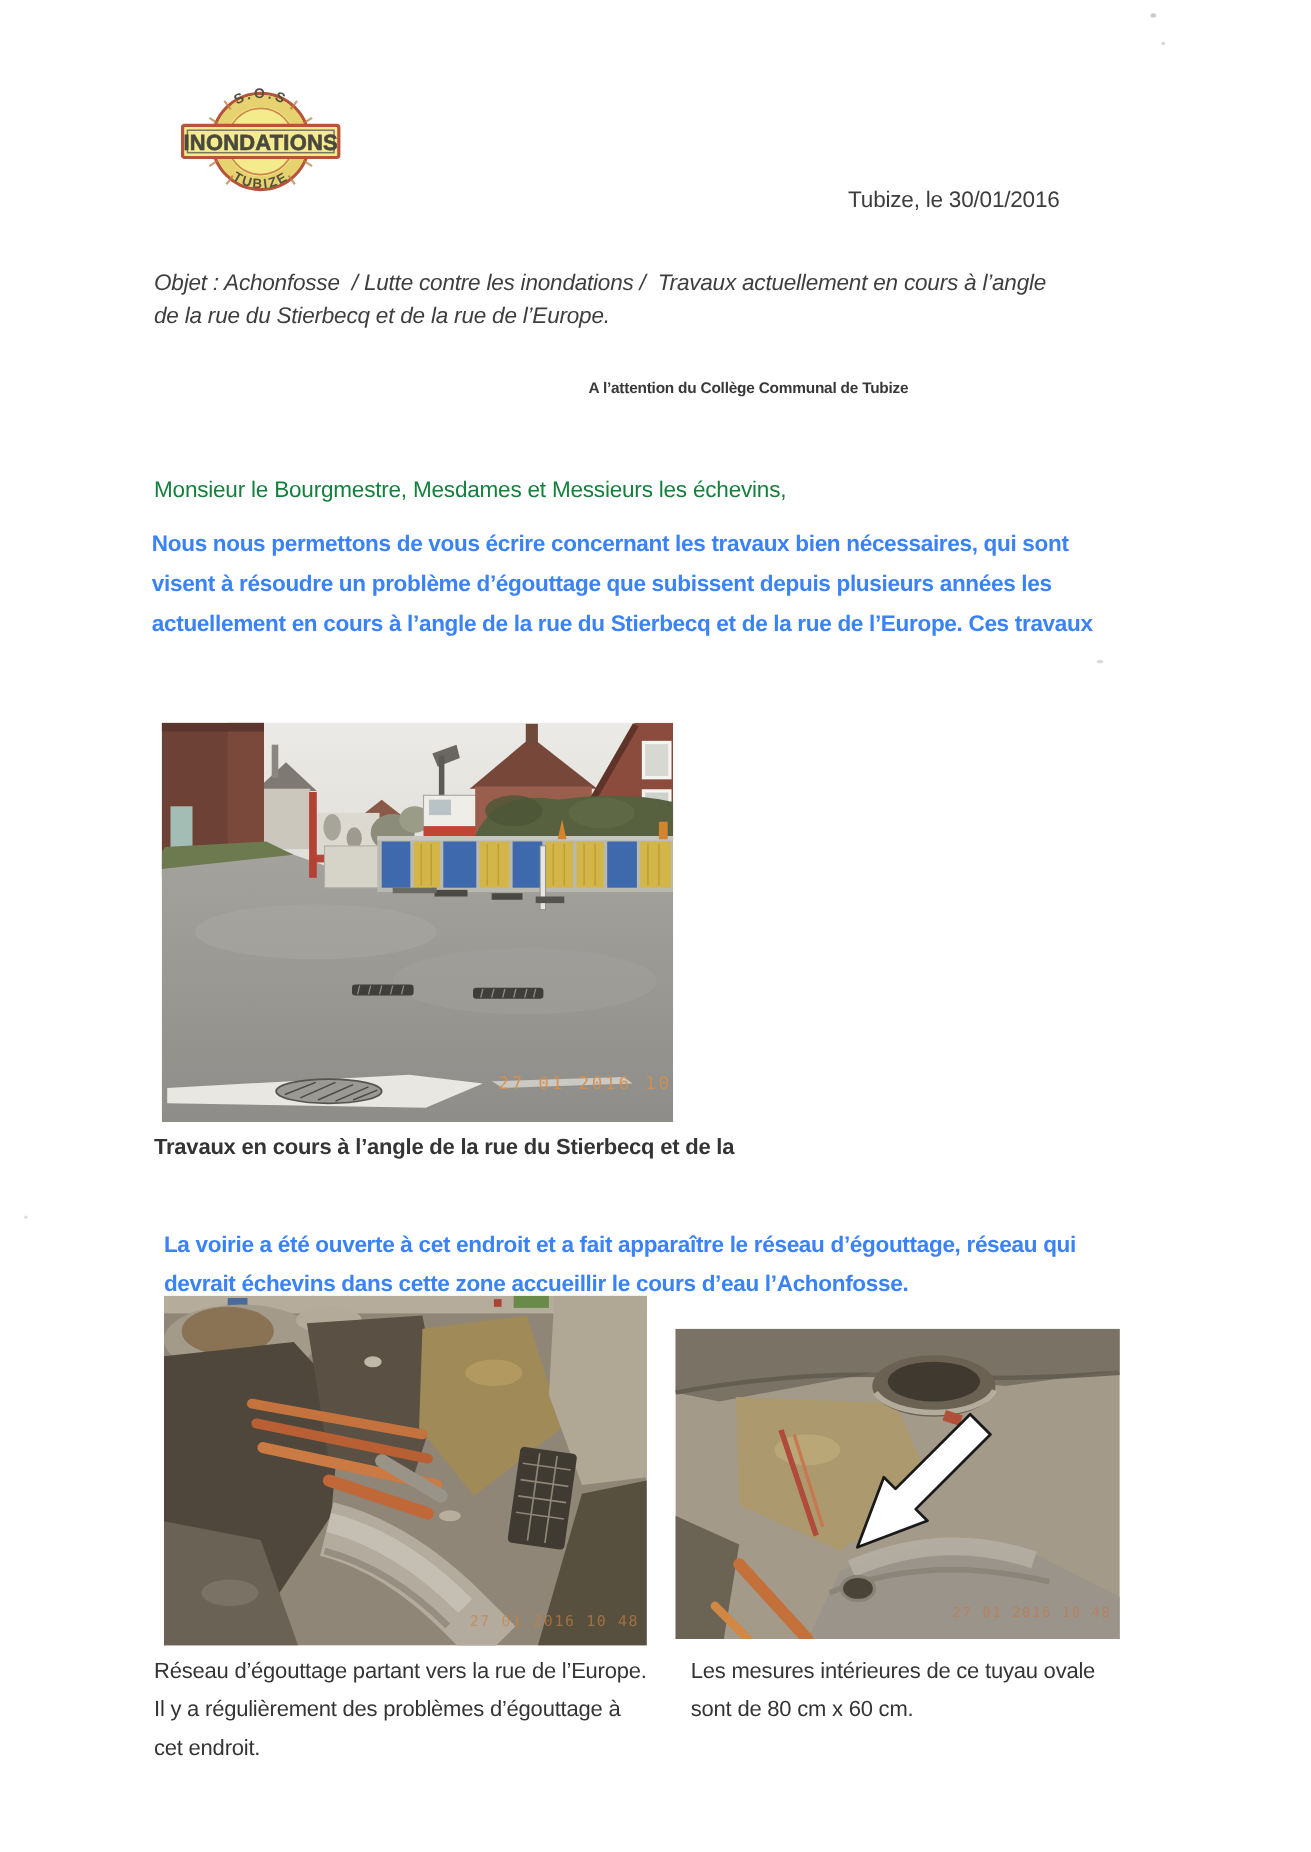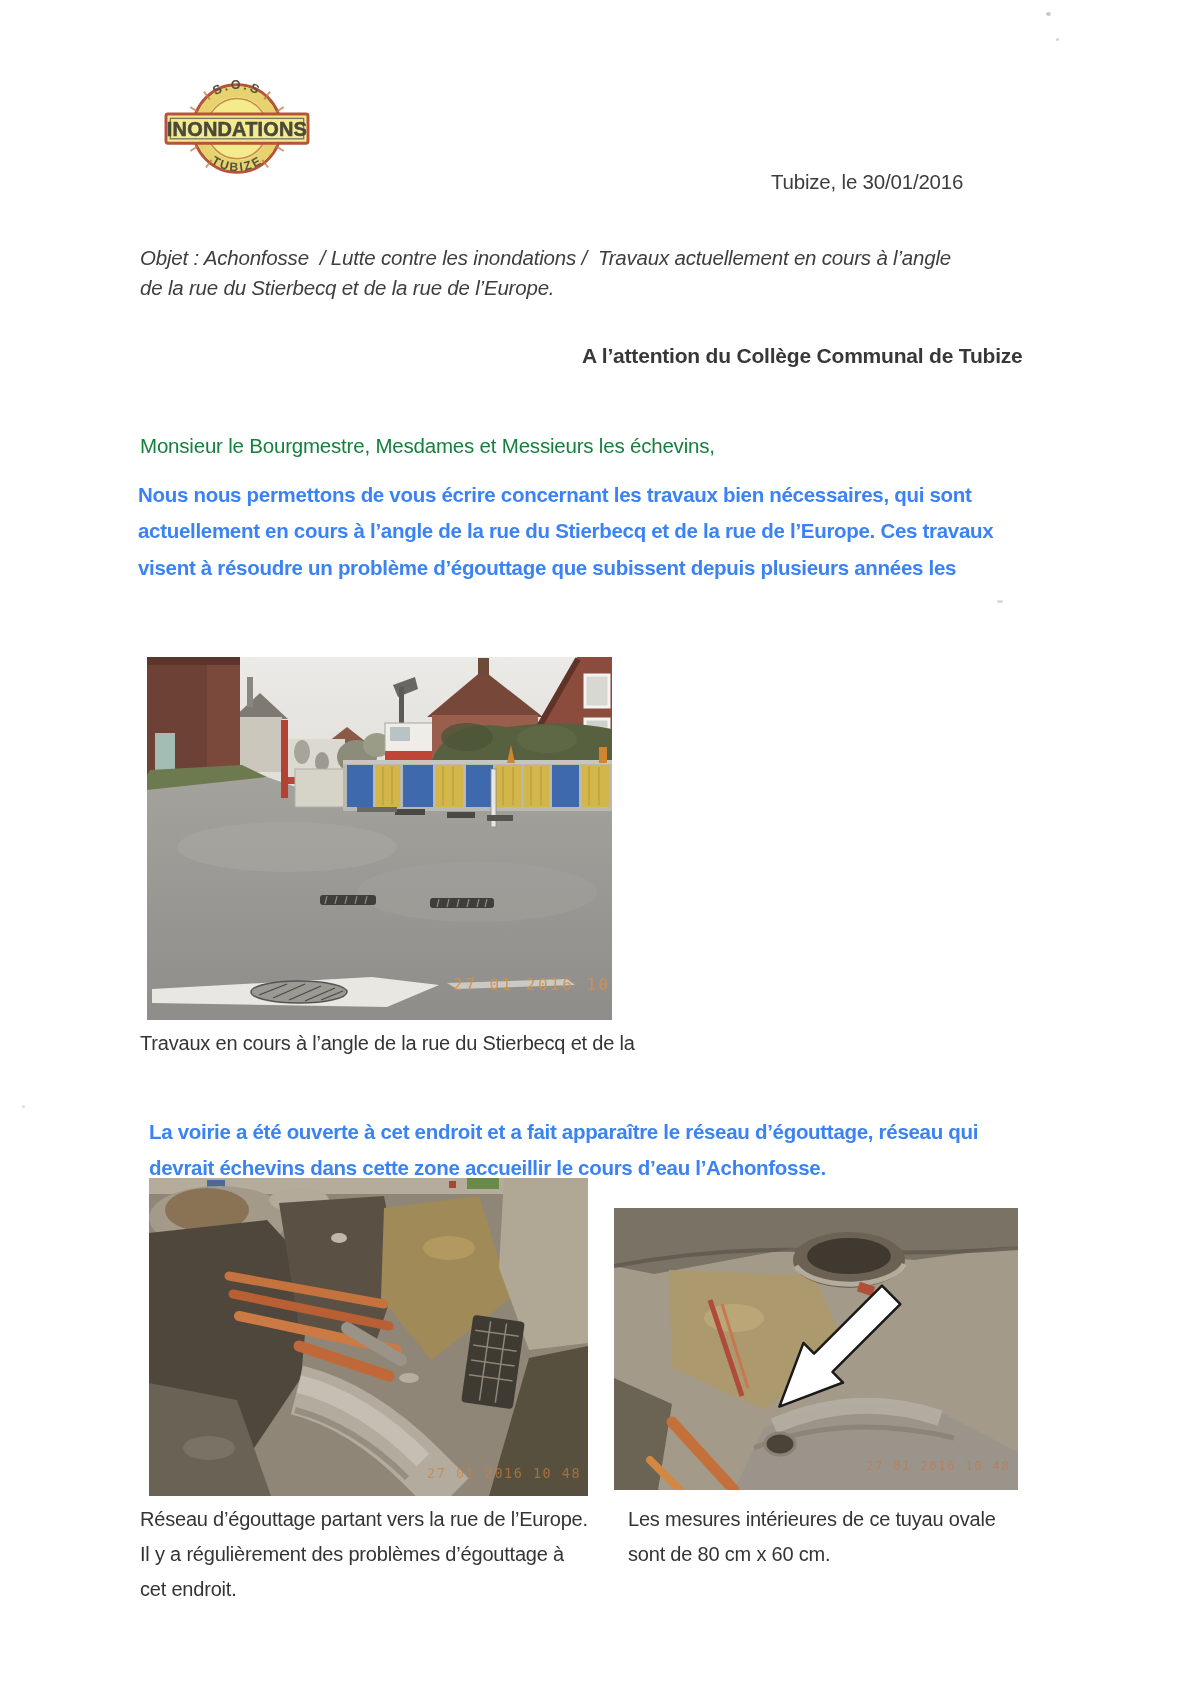--- a/index.html
+++ b/index.html
@@ -4,27 +4,27 @@
 <style>
   html,body{margin:0;padding:0;background:#ffffff;}
   .page{
     position:relative;width:1192px;height:1684px;background:#ffffff;
     font-family:"Liberation Sans",sans-serif;color:#424242;overflow:hidden;
   }
   .abs{position:absolute;}
   .line{white-space:pre;}
   .date{left:747px;top:170px;font-size:20.5px;letter-spacing:-0.2px;color:#3d3d3d;margin-left:24px;}
   .subject{left:140px;top:214px;font-style:italic;font-size:20.5px;line-height:30px;color:#3e3e3e;letter-spacing:-0.2px;margin-top:29px;}
-  .attention{left:535px;top:344px;font-weight:bold;font-size:21px;color:#383838;letter-spacing:-0.2px;margin-left:47px;}
+  .attention{left:535px;top:344px;font-weight:bold;font-size:14px;color:#383838;letter-spacing:-0.2px;}
   .salutation{left:140px;top:434px;font-size:20.5px;color:#15803d;letter-spacing:-0.2px;}
   .para{font-size:20.5px;line-height:36.4px;color:#3b82f6;letter-spacing:-0.3px;font-weight:bold;}
   .p1{left:138px;top:477px;}
   .p2{left:149px;top:1114px;}
   .caption{font-size:20px;line-height:35px;color:#343434;letter-spacing:-0.2px;}
-  .cap1{left:140px;top:1026px;}
+  .cap1{left:140px;top:1026px;font-weight:bold;}
   .cap2{left:140px;top:1502px;}
   .cap3{left:628px;top:1502px;}
   .logo{position:absolute;left:164px;top:78px;}
   svg.photo{position:absolute;display:block;}
   #photo1{left:147px;top:657px;}
   #photo2{left:149px;top:1178px;}
   #photo3{left:614px;top:1208px;}
   .speck{position:absolute;border-radius:50%;}
 </style>
 </head>
@@ -67,22 +67,22 @@
     <div class="line">Objet : Achonfosse  / Lutte contre les inondations /  Travaux actuellement en cours à l’angle</div>
     <div class="line">de la rue du Stierbecq et de la rue de l’Europe.</div>
   </div>
 
   <div class="abs attention line">A l’attention du Collège Communal de Tubize</div>
 
   <div class="abs salutation line">Monsieur le Bourgmestre, Mesdames et Messieurs les échevins,</div>
 
   <div class="abs para p1">
     <div class="line">Nous nous permettons de vous écrire concernant les travaux bien nécessaires, qui sont</div>
+    <div class="line">visent à résoudre un problème d’égouttage que subissent depuis plusieurs années les</div>
     <div class="line">actuellement en cours à l’angle de la rue du Stierbecq et de la rue de l’Europe. Ces travaux</div>
-    <div class="line">visent à résoudre un problème d’égouttage que subissent depuis plusieurs années les</div>
   </div>
 
   <svg id="photo1" class="photo" width="465" height="363" viewBox="0 0 465 363">
     <defs>
       <linearGradient id="sky1" x1="0" y1="0" x2="0" y2="1">
         <stop offset="0" stop-color="#eceae6"></stop>
         <stop offset="1" stop-color="#dddcd7"></stop>
       </linearGradient>
       <linearGradient id="road1" x1="0" y1="0" x2="0" y2="1">
         <stop offset="0" stop-color="#a3a29d"></stop>

